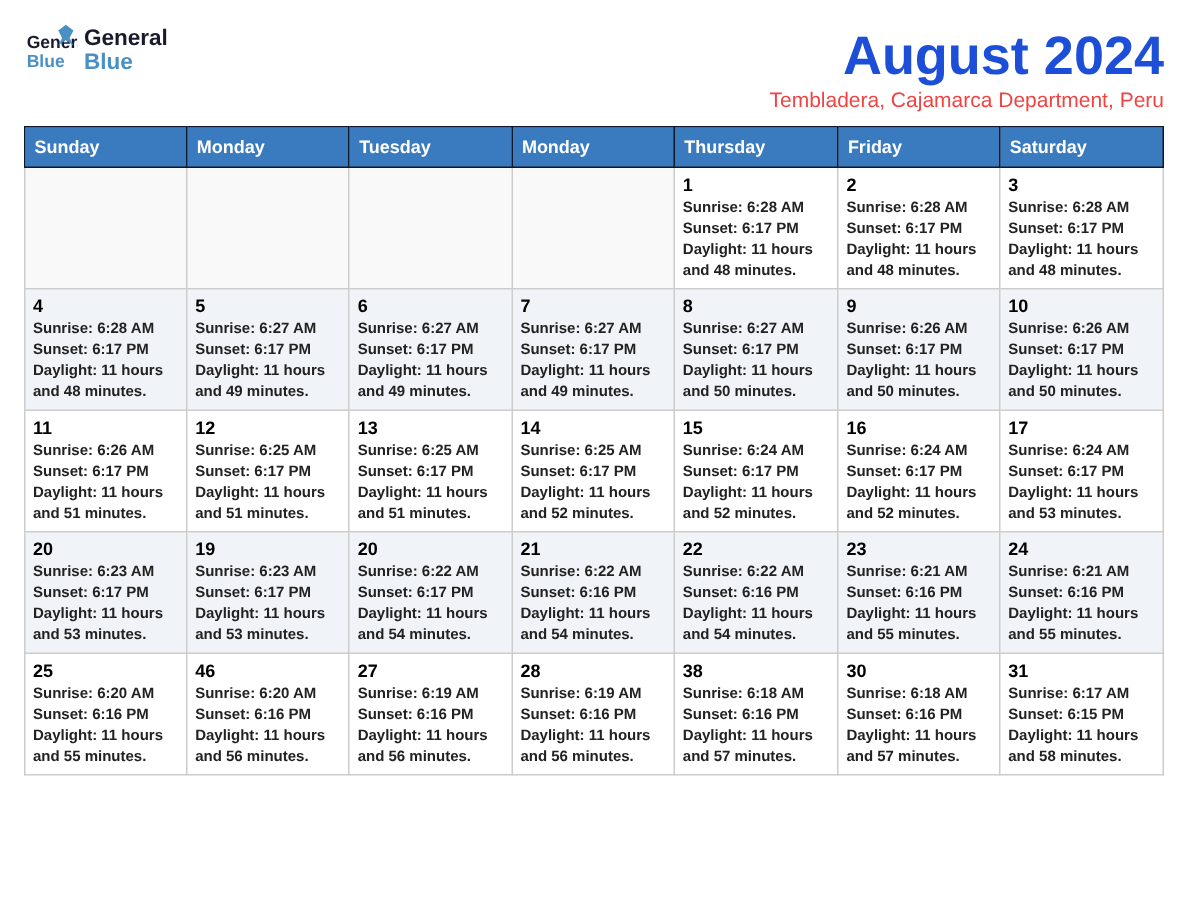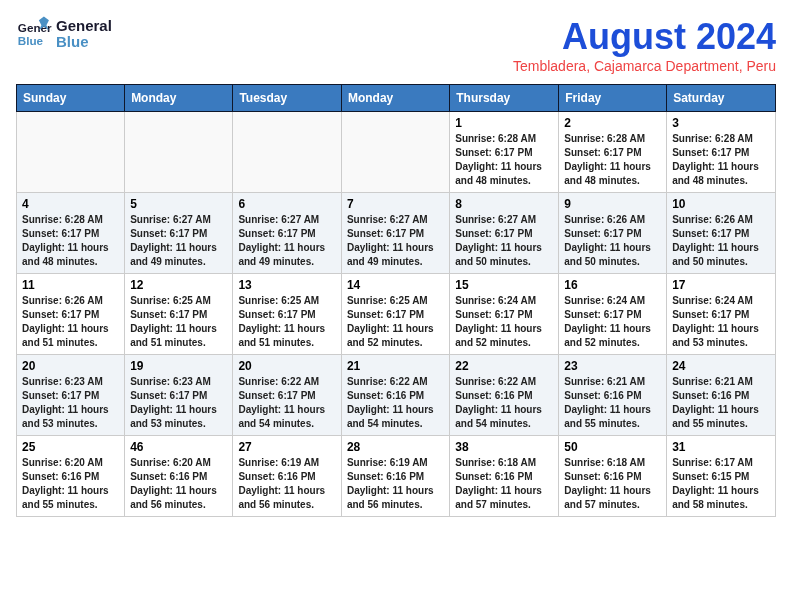--- a/index.html
+++ b/index.html
@@ -324,21 +324,21 @@
 and 56 minutes.</div>
         </td>
         <td>
           <span class="day-num">38</span>
           <div class="day-info" style="white-space: pre-line;">Sunrise: 6:18 AM
 Sunset: 6:16 PM
 Daylight: 11 hours
 and 57 minutes.</div>
         </td>
         <td>
-          <span class="day-num">50</span>
+          <span class="day-num">30</span>
           <div class="day-info" style="white-space: pre-line;">Sunrise: 6:18 AM
 Sunset: 6:16 PM
 Daylight: 11 hours
 and 57 minutes.</div>
         </td>
         <td>
           <span class="day-num">31</span>
           <div class="day-info" style="white-space: pre-line;">Sunrise: 6:17 AM
 Sunset: 6:15 PM
 Daylight: 11 hours

